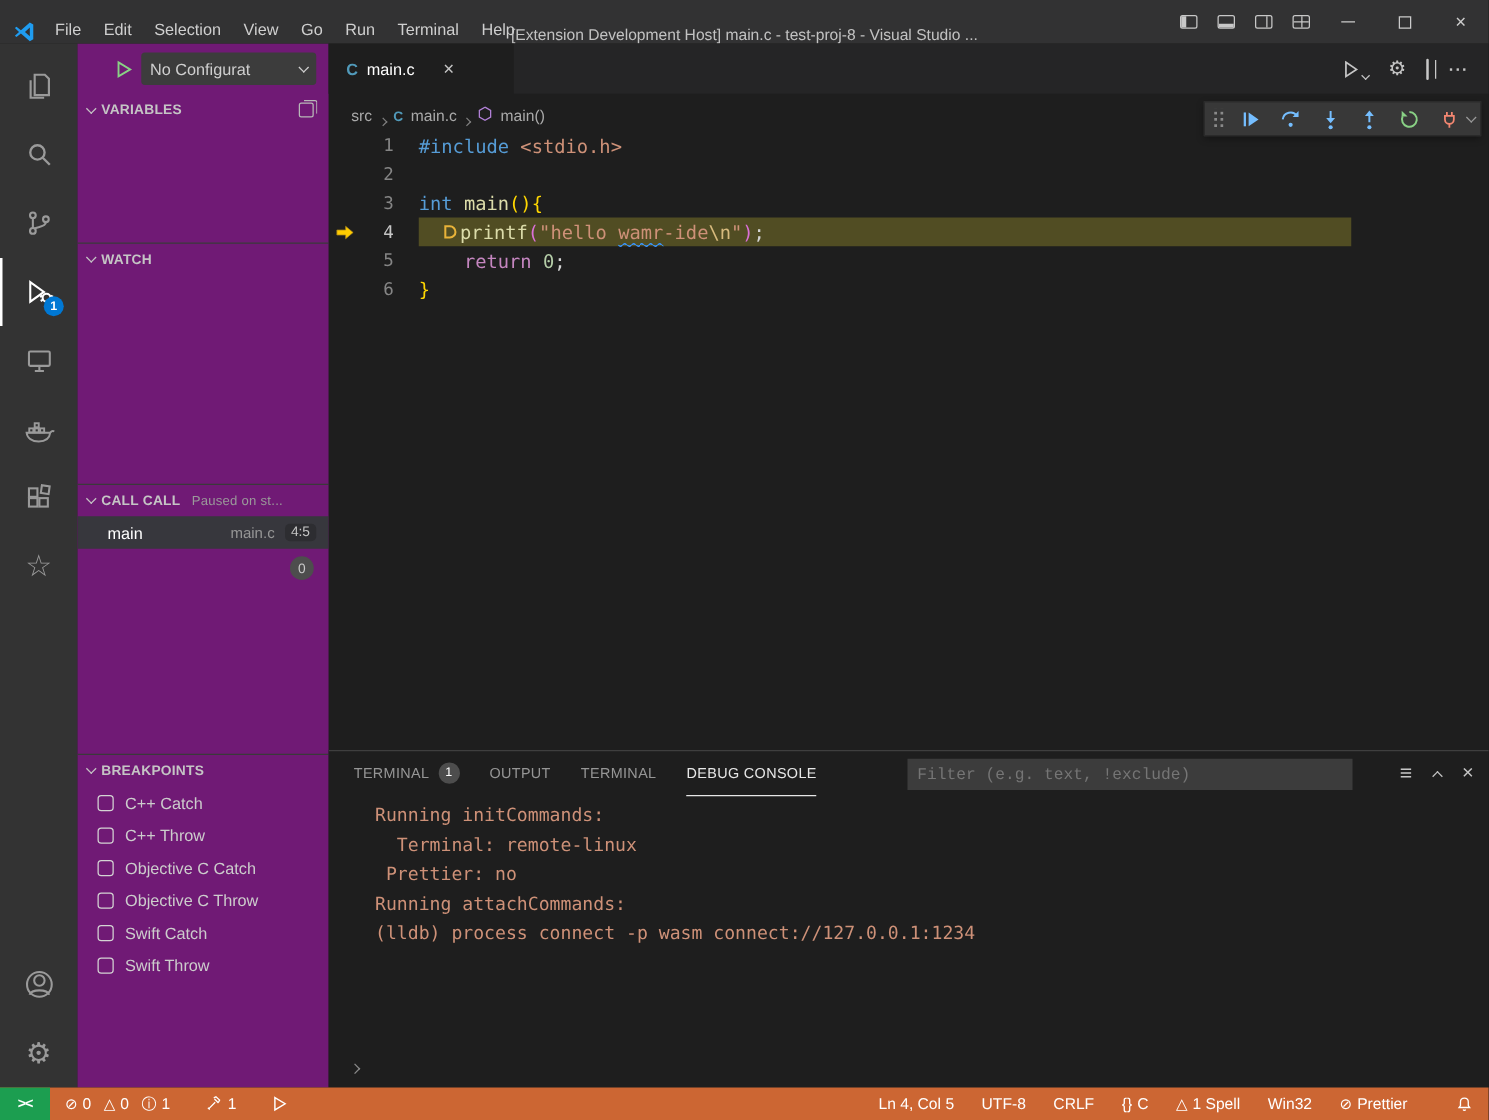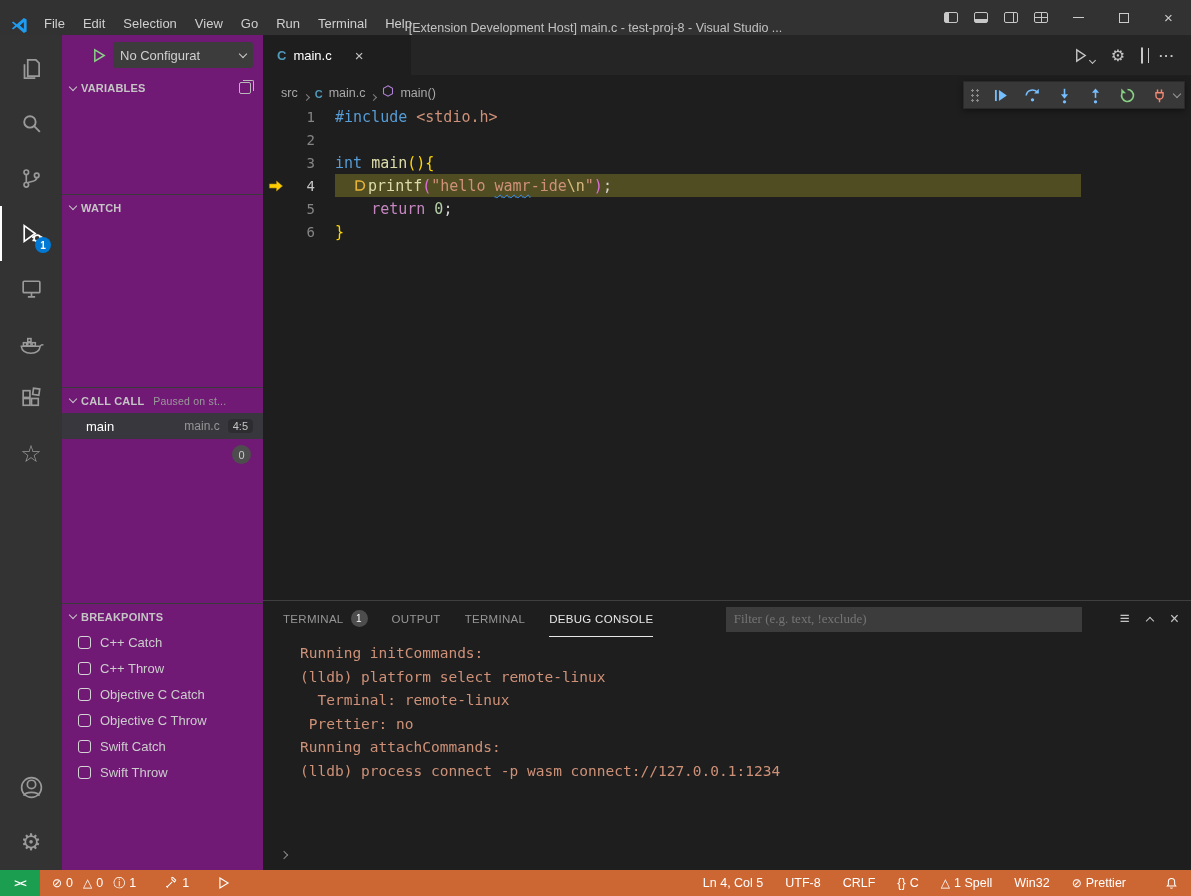--- a/index.html
+++ b/index.html
@@ -89,21 +89,21 @@
   .grip{width:10px;height:16px;margin:0 2px;background:radial-gradient(circle,#8a8a8a 1.1px,transparent 1.3px);background-size:5px 5px;background-position:0 1px}
   .dt-btn{width:26px;height:24px;display:flex;align-items:center;justify-content:center}
   .dt-chev{color:#9a9a9a;margin-left:-4px}
 
   
   .panel{position:absolute;left:0;right:0;bottom:0;height:270px;background:#1e1e1e;border-top:1px solid #3f3f3f}
   .panel-header{height:36px;display:flex;align-items:center;padding:0 12px 0 20px;gap:24px}
   .panel-tab{font-size:11.5px;letter-spacing:.3px;color:#969696;display:flex;align-items:center;gap:7px;height:36px;border-bottom:1px solid transparent}
   .panel-tab.active{color:#e7e7e7;border-bottom-color:#e7e7e7}
   .ptab-badge{min-width:17px;height:17px;border-radius:50%;background:#4d4d4d;color:#fff;font-size:10px;display:flex;align-items:center;justify-content:center}
-  .filter-input{margin-left:auto;width:356px;height:25px;background:#3c3c3c;border:none;outline:none;color:#ccc;font-size:13px;padding:0 8px;font-family:Liberation Serif, serif}
+  .filter-input{margin-left:auto;width:356px;height:25px;background:#3c3c3c;border:none;outline:none;color:#ccc;font-size:13px;padding:0 8px;font-family:Liberation Mono, monospace}
   .panel-icons{display:flex;gap:17px;color:#c5c5c5;align-items:center;padding-left:14px;font-size:14px}
   .console{padding:5px 0 0 37px;font-family:"DejaVu Sans Mono","Liberation Mono",monospace;font-size:14.5px;color:#ce9178}
   .console-line{white-space:pre;line-height:23.5px}
   .console-prompt{position:absolute;bottom:9px;left:18px;color:#8a8a8a}
 
   
   .statusbar{position:absolute;bottom:0;left:0;right:0;height:26px;background:#cc6633;display:flex;align-items:center;color:#fff;font-size:12.5px}
   .remote{width:40px;height:100%;background:#1c9e50;display:flex;align-items:center;justify-content:center;font-weight:bold;font-size:11.5px;letter-spacing:-1px}
   .sb-item{display:flex;align-items:center;gap:4px;padding:0 7px;height:100%;white-space:nowrap}
   .sb-right{margin-left:auto;display:flex;align-items:center;padding-right:8px}
@@ -457,21 +457,20 @@
         <input class="filter-input" placeholder="Filter (e.g. text, !exclude)" style="">
         <div class="panel-icons">
           <span style="font-size:17px">≡</span>
           <span class="chev up"></span>
           <span style="font-size:16px">×</span>
         </div>
       </div>
       <div class="console">
         <div id="console-lines">
             <div class="console-line">Running initCommands:</div>
-            <div class="console-line">(lldb) platform select remote-linux</div>
             <div class="console-line">  Terminal: remote-linux</div>
             <div class="console-line"> Prettier: no</div>
             <div class="console-line">Running attachCommands:</div>
             <div class="console-line">(lldb) process connect -p wasm connect://127.0.0.1:1234</div>
           </div>
       </div>
       <div class="console-prompt">
         <span class="chev right"></span>
       </div>
     </div>

